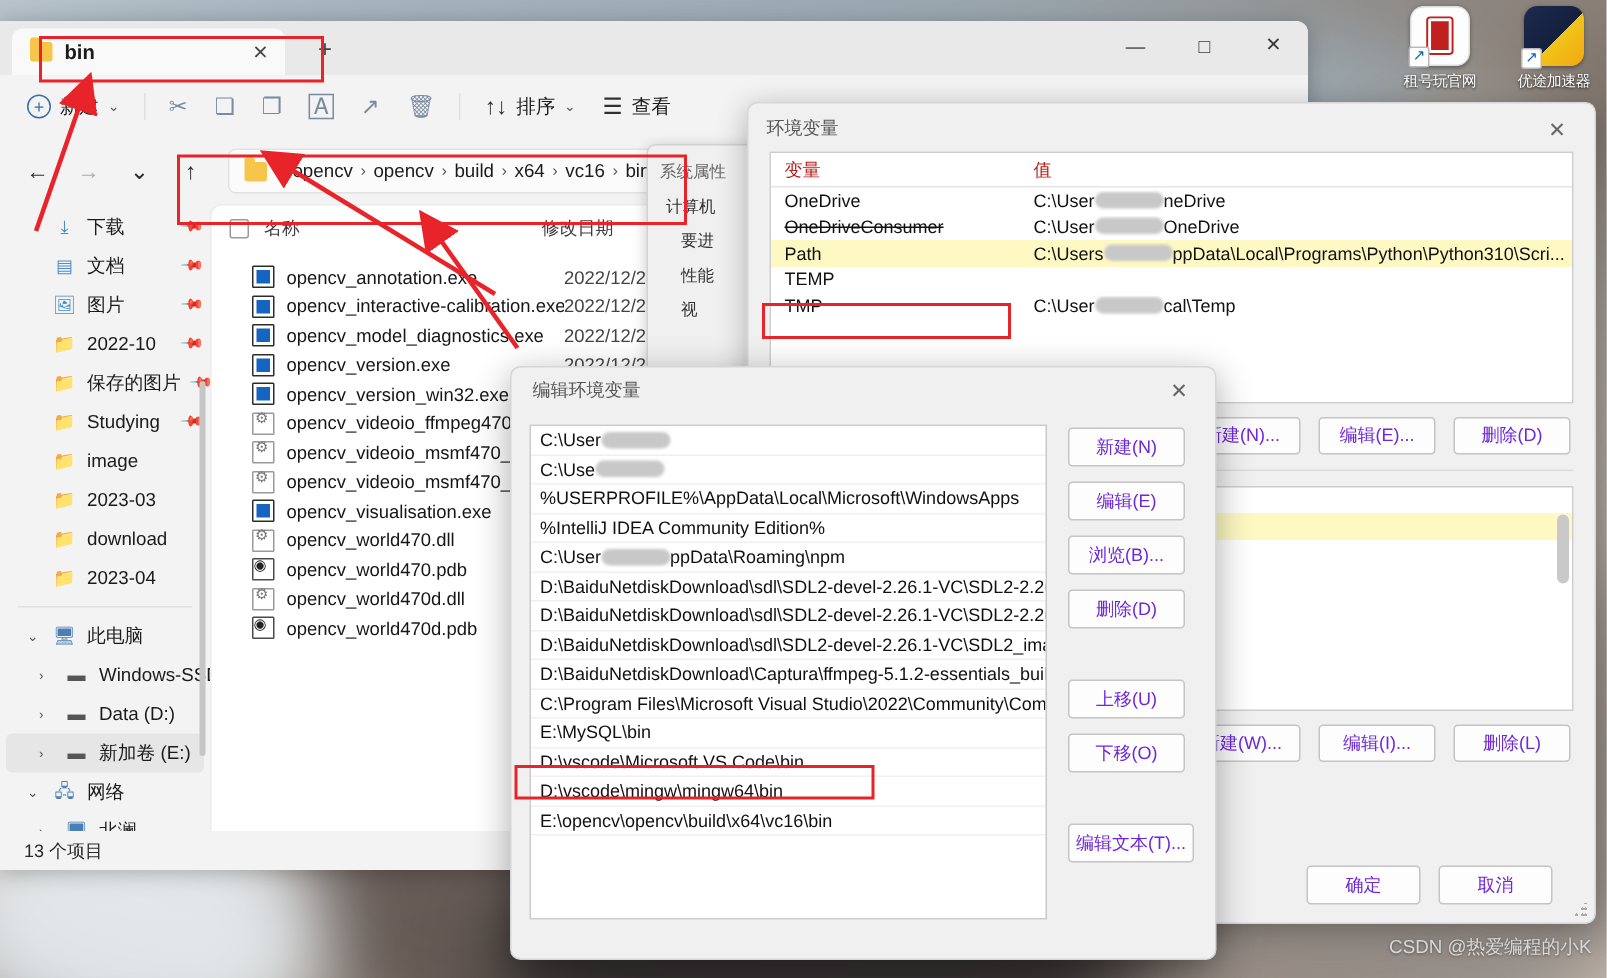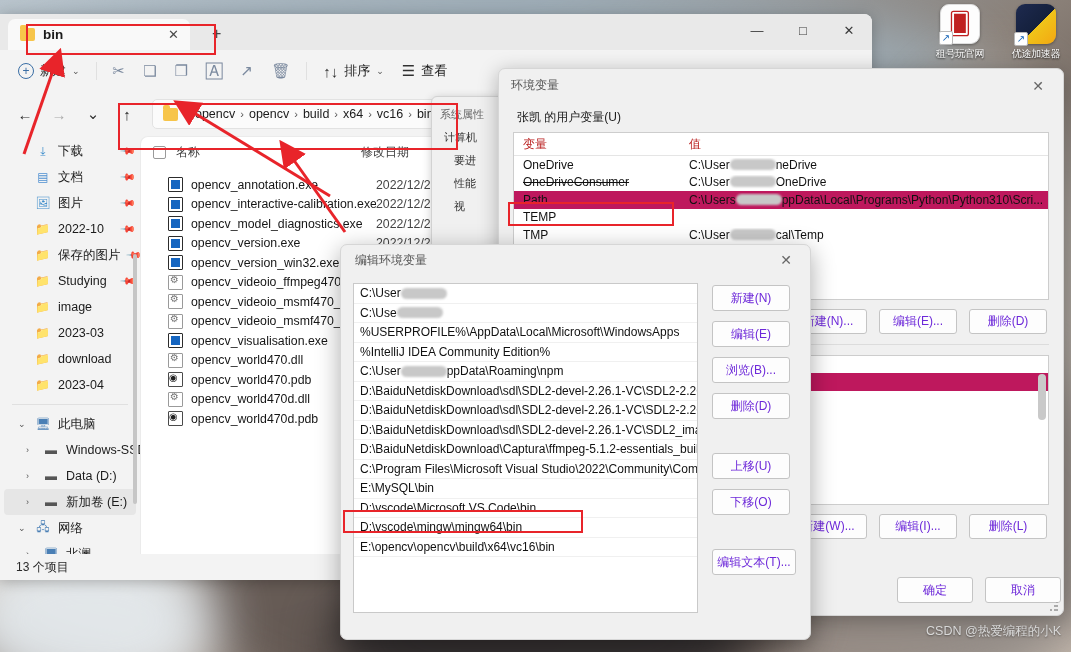--- a/index.html
+++ b/index.html
@@ -162,36 +162,36 @@
      display:flex; align-items:center; justify-content:center; font-size:14px; color:#666; }
   .ev-section-label { padding:8px 0 6px 18px; font-size:12px; color:#1a1a1a; }
   .ev-table {
     margin:0 14px; background:#fff; border:1px solid #cdcdcd; height:168px; overflow:hidden; position:relative;
   }
   .ev-thead { display:flex; height:23px; align-items:center; font-size:12px; color:#b91c1c;
      border-bottom:1px solid #e5e5e5; }
   .ev-th-var { width:175px; padding-left:9px; }
   .ev-th-val { flex:1; }
   .ev-row { display:flex; height:17.5px; align-items:center; font-size:12px; color:#111; }
-  .ev-row.sel { background:#be185d; }
+  .ev-row.sel { background:#fef9c3; }
   .ev-row.strike .ev-c-var { text-decoration:line-through; }
   .ev-c-var { width:175px; padding-left:9px; white-space:nowrap; overflow:hidden; }
   .ev-c-val { flex:1; white-space:nowrap; overflow:hidden; padding-right:6px; }
   .ev-btnrow { display:flex; gap:12px; justify-content:flex-end; padding:9px 16px 0 0; }
   .winbtn {
     min-width:78px; height:25px; background:#fdfdfd; border:1px solid #c4c4c4; border-radius:3px;
     font-size:12px; color:#6d28d9; display:flex; align-items:center; justify-content:center;
   }
   .ev-sysvars-table {
     margin:0 14px; background:#fff; border:1px solid #cdcdcd; height:150px; overflow:hidden; position:relative;
   }
   .ev-sysvars-table .vscroll { position:absolute; right:2px; top:18px; width:8px; height:46px;
      background:#c9c9c9; border-radius:4px; }
   .ev-hr { height:1px; background:#dcdcdc; margin:10px 14px 0; }
-  .ev-bottom { position:absolute; right:2px; bottom:12px; display:flex; gap:12px; }
+  .ev-bottom { position:absolute; right:28px; bottom:12px; display:flex; gap:12px; }
   .ev-bottom .winbtn { min-width:76px; height:26px; }
   .resize-grip { position:absolute; right:4px; bottom:3px; width:10px; height:10px;
      background:
       radial-gradient(circle 1px at 2px 8px,#aaa 100%,transparent 0),
       radial-gradient(circle 1px at 6px 8px,#aaa 100%,transparent 0),
       radial-gradient(circle 1px at 8px 8px,#aaa 100%,transparent 0),
       radial-gradient(circle 1px at 6px 4px,#aaa 100%,transparent 0),
       radial-gradient(circle 1px at 8px 4px,#aaa 100%,transparent 0),
       radial-gradient(circle 1px at 8px 0px,#aaa 100%,transparent 0);
   }
@@ -508,21 +508,20 @@
   <div class="sp-line">计算机</div>
   <div class="sp-line" style="padding-left:22px">要进</div>
   <div class="sp-line" style="padding-left:22px">性能</div>
   <div class="sp-line" style="padding-left:22px">视</div>
 </div>
 
 <div id="envvars">
   <div class="dlg-title">环境变量</div>
   <div class="dlg-close">✕</div>
 
-  <div class="ev-section-label">张凯 的用户变量(U)</div>
 
   <div class="ev-table">
     <div class="ev-thead">
       <span class="ev-th-var">变量</span>
       <span class="ev-th-val">值</span>
     </div>
     <div class="ev-row">
       <span class="ev-c-var">OneDrive</span>
       <span class="ev-c-val"><span>C:\User</span><span class="mask"></span><span>neDrive</span></span>
     </div>

